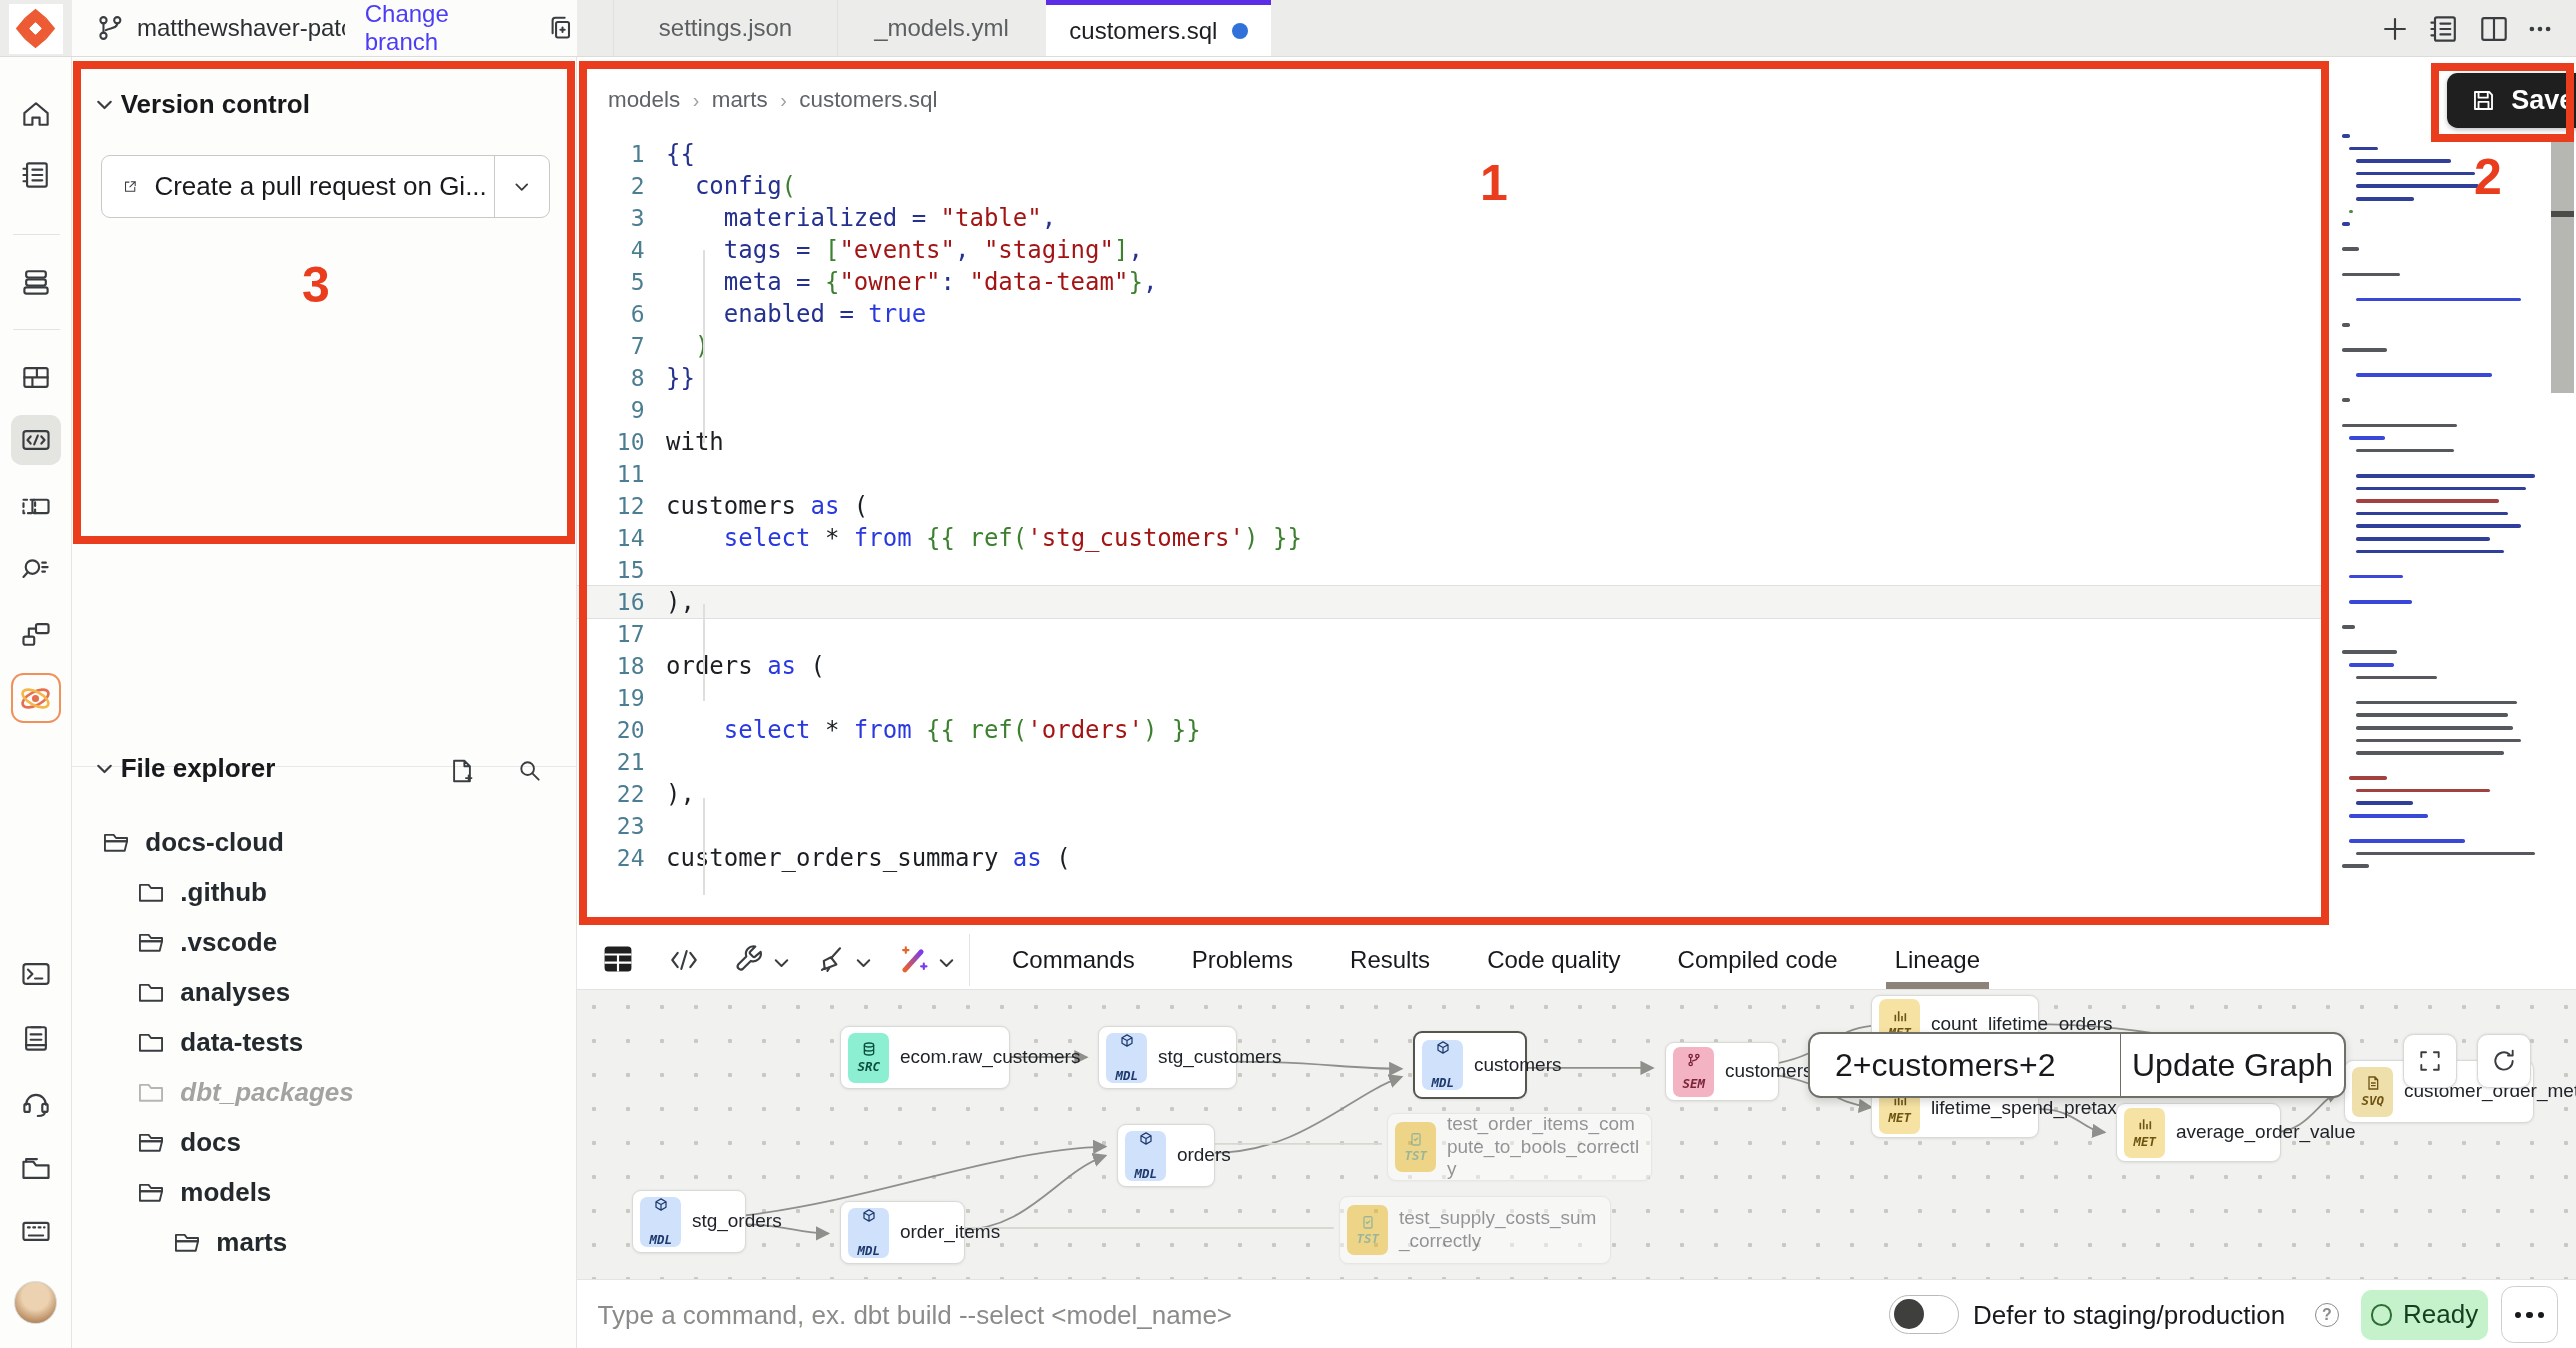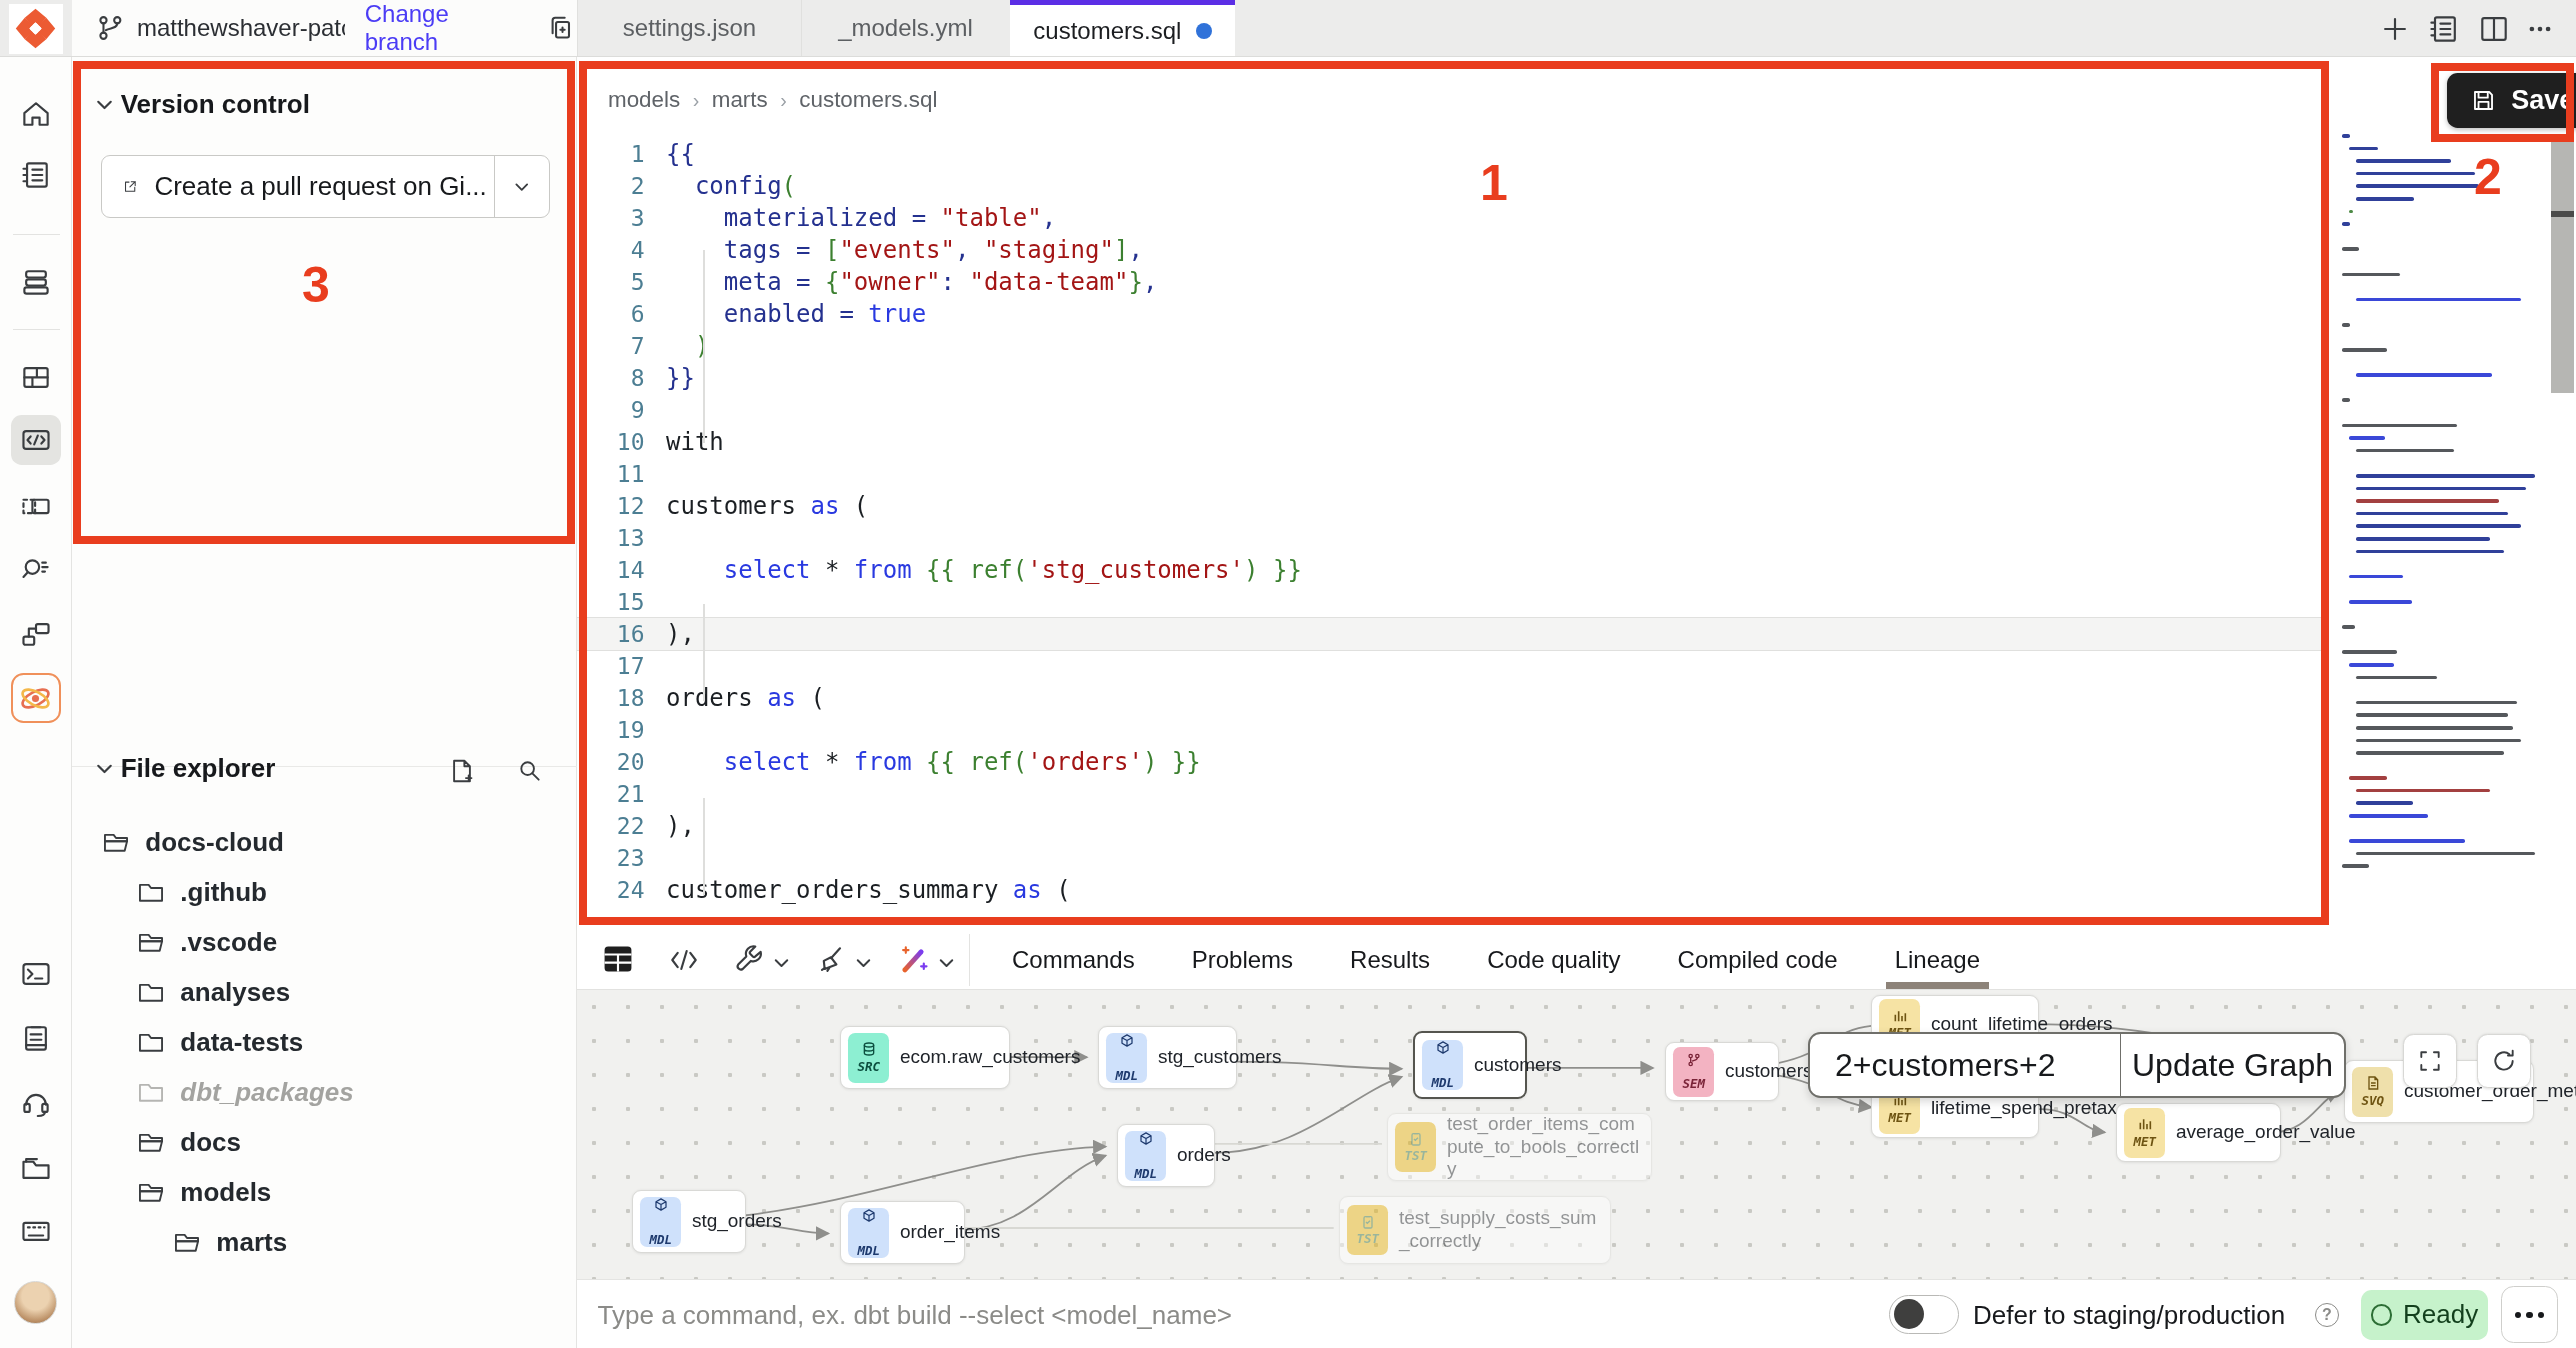--- a/index.html
+++ b/index.html
@@ -13,21 +13,21 @@
             background:#ececeb; border-bottom:0.9px solid #dcdcda; }
   #logo-box { position:absolute; left:9px; top:3.6px; width:54px; height:50px; background:#fff; }
   .dbtmark { position:absolute; left:5.4px; top:3.6px; width:43px; height:43px; }
   #branch-area { position:absolute; left:72px; top:0; width:505px; height:56px;
                  background:#fcfcfb; display:flex; align-items:center; }
   #branch-name { font-size:24px; color:#2b2e33; margin-left:10.7px; max-width:224px;
                  white-space:nowrap; overflow:hidden; }
   #change-branch { font-size:24px; color:#4b3cf5; margin-left:19.7px; cursor:pointer; }
   #copy-branch { margin-left:21.5px; }
   .tab { position:absolute; top:0; height:56px; display:flex; align-items:center;
-         justify-content:center; font-size:24px; color:#5c5f62; border-left:0.9px solid #e0e0de; }
+         justify-content:center; font-size:24px; color:#5c5f62; border-left:0.9px solid #e0e0de;margin-left:36px; }
   #tab-0 { left:577px; width:224px; }
   #tab-1 { left:801px; width:208px; }
   #tab-2 { left:1010px; width:225px; background:#ffffff; color:#1c1e21;
            border-top:5.4px solid #5b2ee5; border-left:none; gap:14.3px; }
   .unsaved-dot { width:16px; height:16px; border-radius:50%; background:#3072d9; }
   .tb-icon { position:absolute; top:10.7px; width:36px; height:36px; }
   #tb-plus { left:2377px; } #tb-notebook { left:2426px; } #tb-split { left:2476px; } #tb-more { left:2522px; }
 
   
   #rail { position:absolute; left:0; top:57px; width:72px; height:1292px;
@@ -532,24 +532,20 @@
       </div>
       <div class="cl">
         <span class="ln">11</span>
         <span class="ct"></span>
       </div>
       <div class="cl">
         <span class="ln">12</span>
         <span class="ct"><span class="tk-d">customers </span><span class="tk-b">as</span><span class="tk-d"> (</span></span>
       </div>
       <div class="cl">
-        <span class="ln">13</span>
-        <span class="ct"></span>
-      </div>
-      <div class="cl">
         <span class="ln">14</span>
         <span class="ct"><span class="tk-d">    </span><span class="tk-b">select</span><span class="tk-d"> * </span><span class="tk-b">from</span><span class="tk-d"> </span><span class="tk-g">{{ </span><span class="tk-g">ref</span><span class="tk-g">(</span><span class="tk-s">'stg_customers'</span><span class="tk-g">)</span><span class="tk-g"> }}</span></span>
       </div>
       <div class="cl">
         <span class="ln">15</span>
         <span class="ct"></span>
       </div>
       <div class="cl active">
         <span class="ln">16</span>
         <span class="ct"><span class="tk-d">),</span></span>

